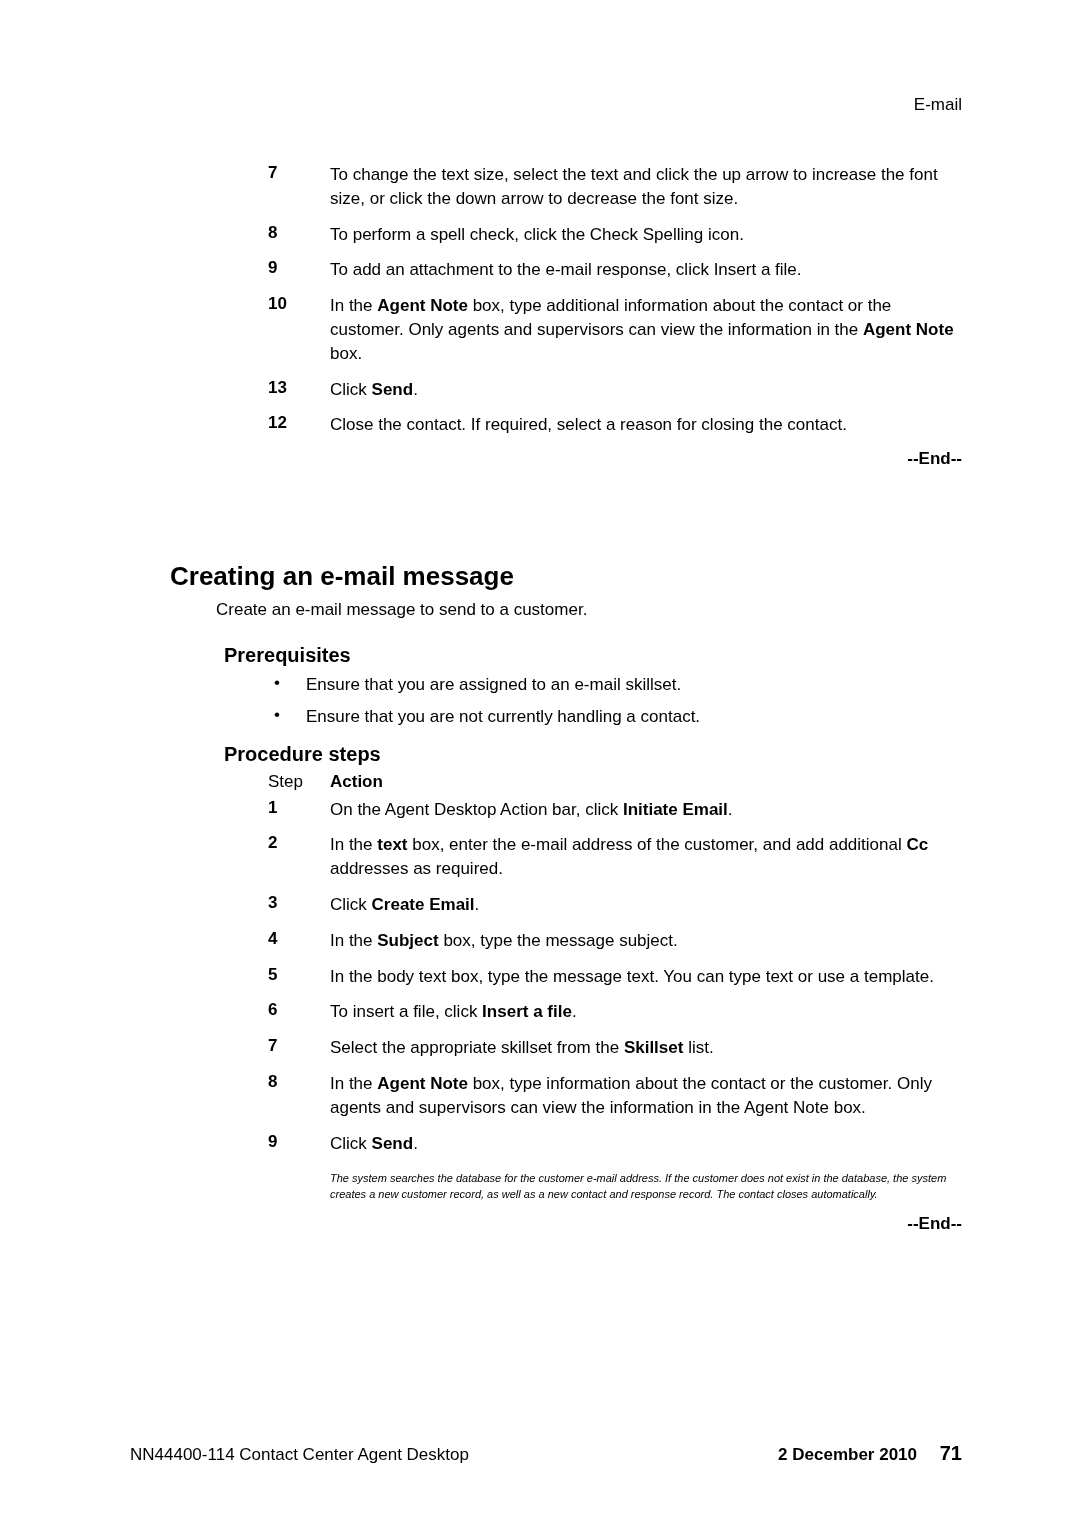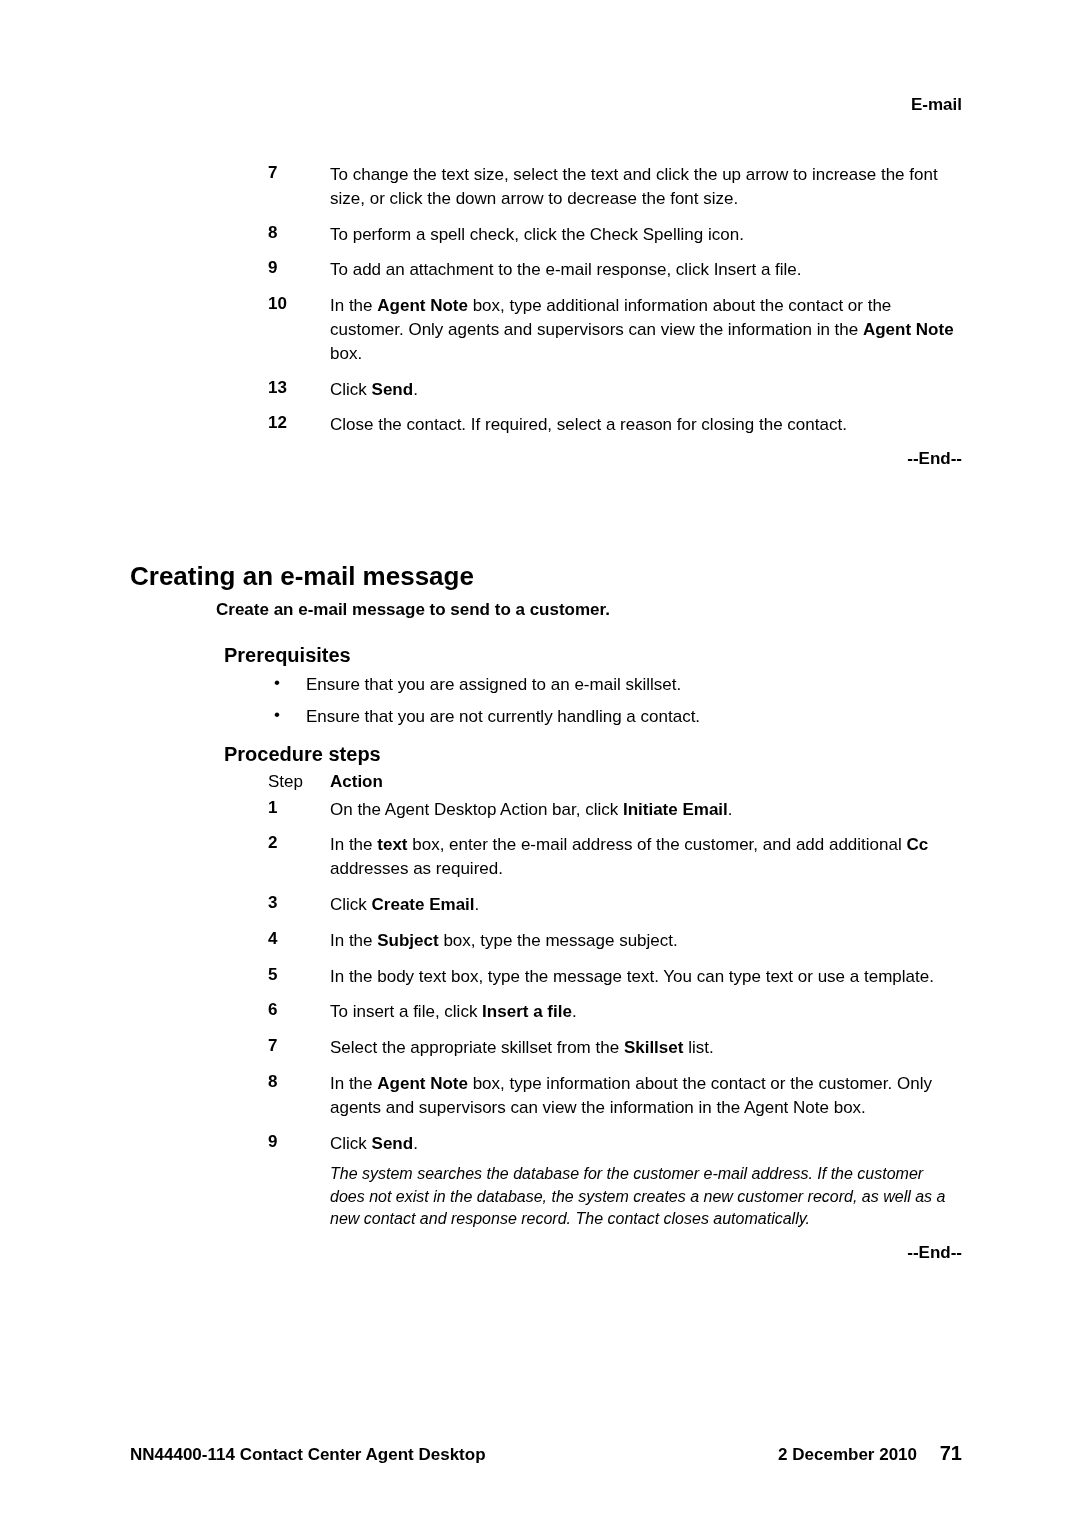--- a/index.html
+++ b/index.html
@@ -7,21 +7,21 @@
       font-family: Arial, Helvetica, sans-serif;
       background: #fff;
       color: #000;
       width: 1080px;
       height: 1527px;
       position: relative;
       padding: 95px 118px 0 130px;
     }
     .header-label {
       text-align: right;
-      font-weight: bold;
+      font-weight: normal;
       font-size: 17px;
       margin-bottom: 48px;
     }
     .step-list {
       padding-left: 138px;
     }
     .step-row {
       display: flex;
       margin-bottom: 12px;
     }
@@ -41,27 +41,27 @@
       font-weight: bold;
       font-size: 17px;
       margin-top: 8px;
       margin-bottom: 8px;
     }
     .section-h2 {
       font-size: 26px;
       font-weight: bold;
       margin-top: 92px;
       margin-bottom: 6px;
+      margin-left: 40px;
     }
     .section-intro {
       font-size: 17px;
       padding-left: 86px;
       margin-bottom: 22px;
       line-height: 1.4;
-      font-weight: bold;
     }
     .section-h3 {
       font-size: 20px;
       font-weight: bold;
       margin-left: 94px;
       margin-bottom: 6px;
       margin-top: 14px;
     }
     .bullet-list {
       padding-left: 138px;
@@ -99,37 +99,37 @@
     .footer {
       position: absolute;
       bottom: 62px;
       left: 130px;
       right: 118px;
       display: flex;
       justify-content: space-between;
       align-items: baseline;
     }
     .footer-left {
-      font-weight: bold;
+      font-weight: normal;
       font-size: 17px;
     }
     .footer-right {
       font-size: 17px;
       font-weight: bold;
     }
     .footer-pagenum {
       font-size: 20px;
       font-weight: bold;
       margin-left: 18px;
     }
     .italic-note {
       font-style: italic;
-      font-size: 16px;
-      line-height: 1.4;
-      margin-top: 8px;
+      font-size: 11px;
+      line-height: 1.4;
+      margin-top: 16px;
     }
   </style>
 </head>
 <body>
 
 <div class="header-label">E-mail</div>
 
 <div class="step-list">
   <div class="step-row">
     <div class="step-num">7</div>

